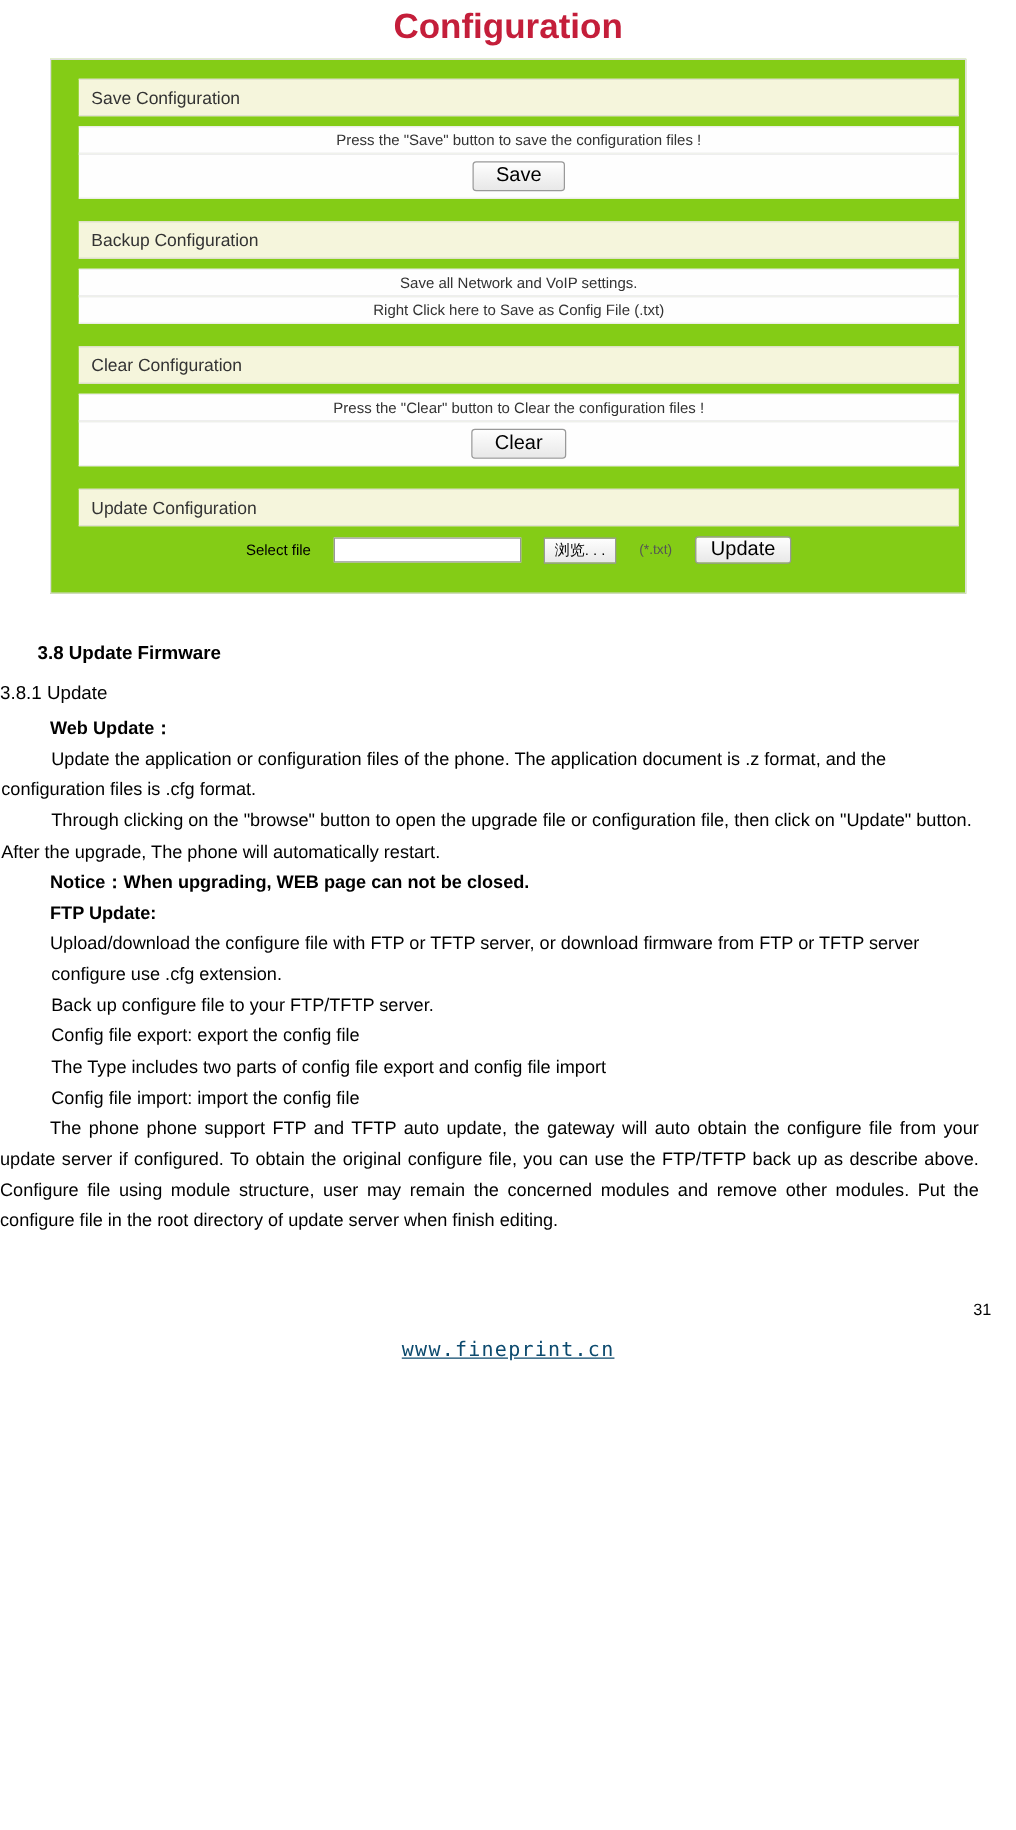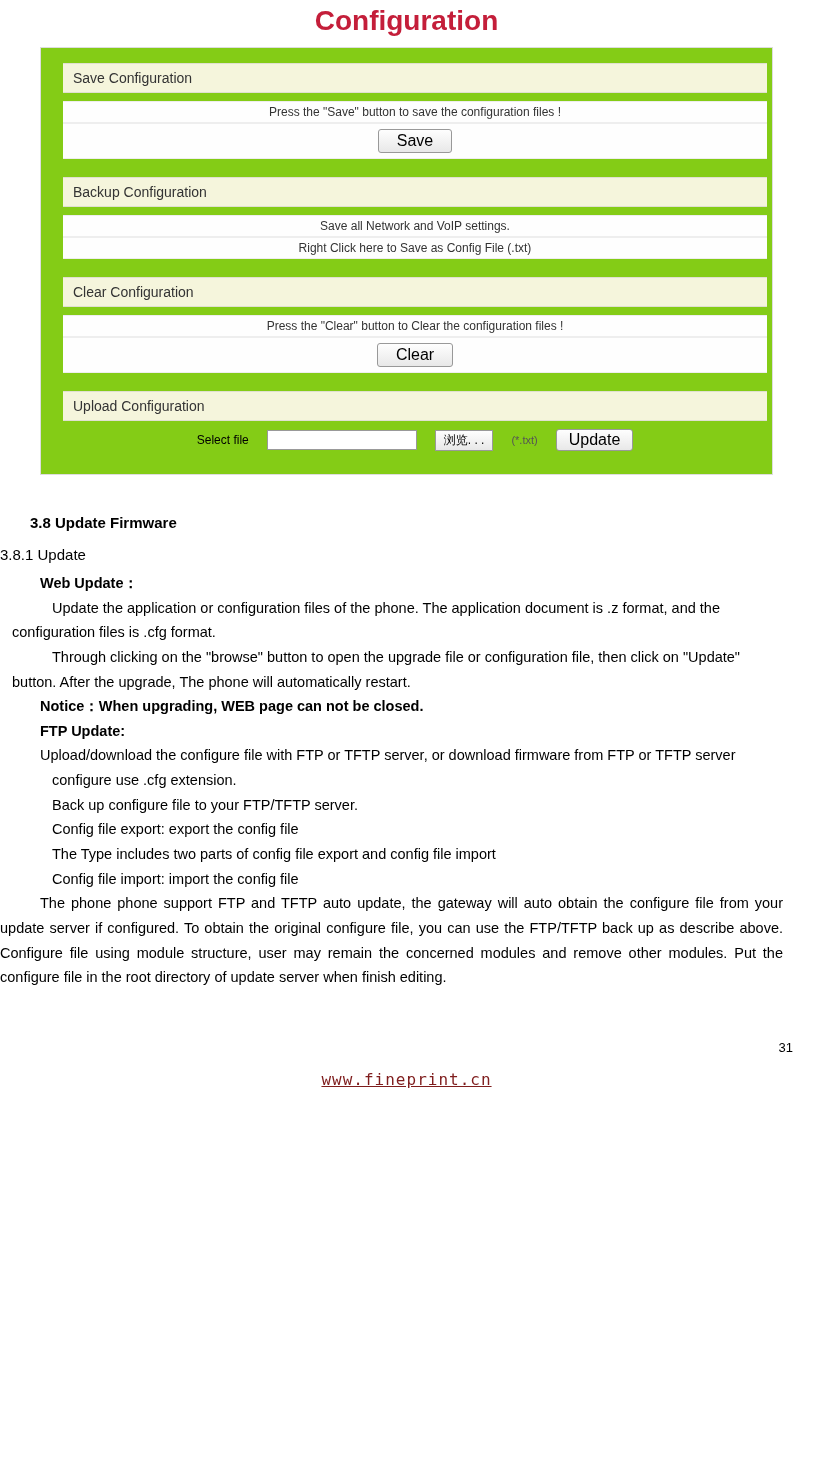--- a/index.html
+++ b/index.html
@@ -90,21 +90,21 @@
       font-weight: normal;
       font-size: 15px;
       padding-left: 0;
       margin-bottom: 4px;
     }
     .h-label {
       font-weight: bold;
       padding-left: 40px;
     }
     .para {
-      padding-left: 12px;
+      padding-left: 1px;
       text-indent: 40px;
     }
     .para-justify {
       text-align: justify;
       padding-left: 0;
       text-indent: 40px;
     }
     .notice {
       font-weight: bold;
       padding-left: 40px;
@@ -115,21 +115,21 @@
       padding: 50px 20px 15px 0;
     }
     .footer-link {
       text-align: center;
       font-family: "SimSun", monospace;
       font-size: 16px;
       letter-spacing: 1px;
       padding-bottom: 15px;
     }
     .footer-link a {
-      color: #7f1d1d;
+      color: #0c4a6e;
       text-decoration: underline;
     }
     .spacer { height: 10px; }
   </style>
 </head>
 <body>
 
 <div class="config-title">Configuration</div>
 
 <div class="config-panel">
@@ -152,21 +152,21 @@
 
   <div class="section-header">Clear Configuration</div>
   <div class="section-body">
     <div class="row">Press the "Clear" button to Clear the configuration files !</div>
     <div class="row">
       <button class="btn">Clear</button>
     </div>
   </div>
   <div class="spacer"></div>
 
-  <div class="section-header">Upload Configuration</div>
+  <div class="section-header">Update Configuration</div>
   <div class="file-row">
     <span class="file-label">Select file</span>
     <input class="file-input" type="text" style="">
     <button class="browse-btn">浏览. . .</button>
     <span class="ext-hint">(*.txt)</span>
     <button class="btn" style="padding:1px 12px">Update</button>
   </div>
 
 </div>
 

